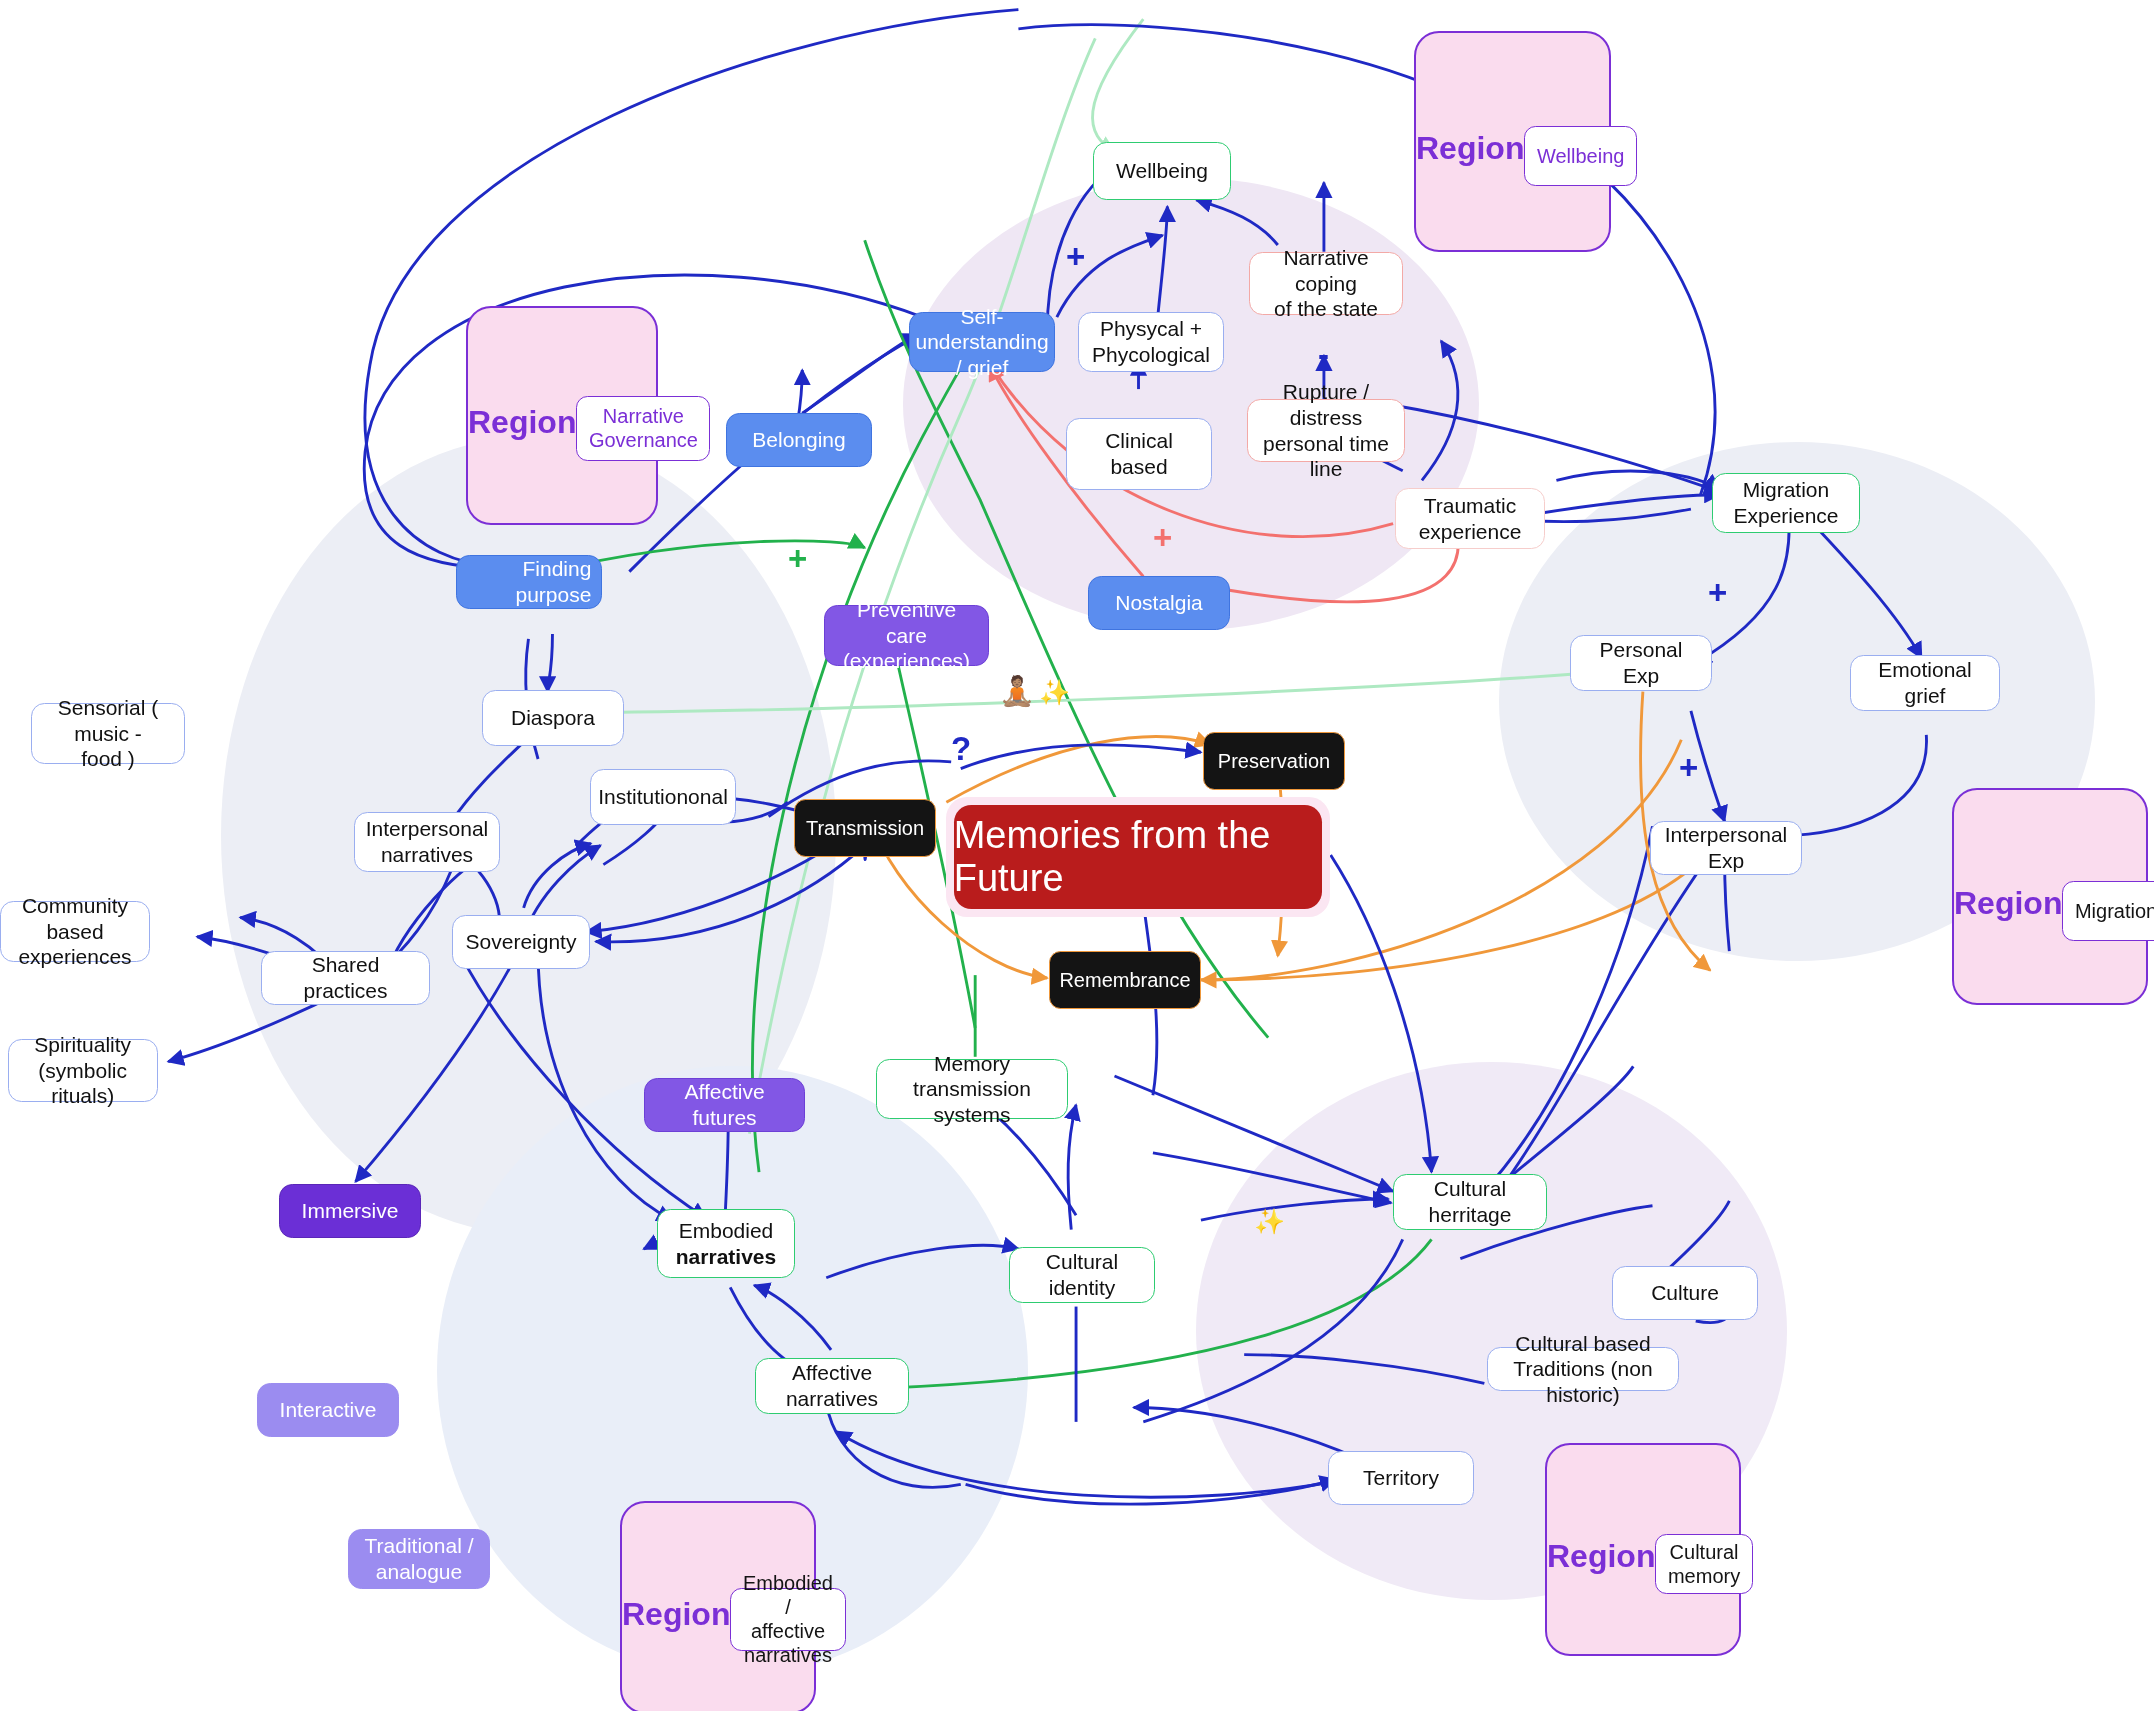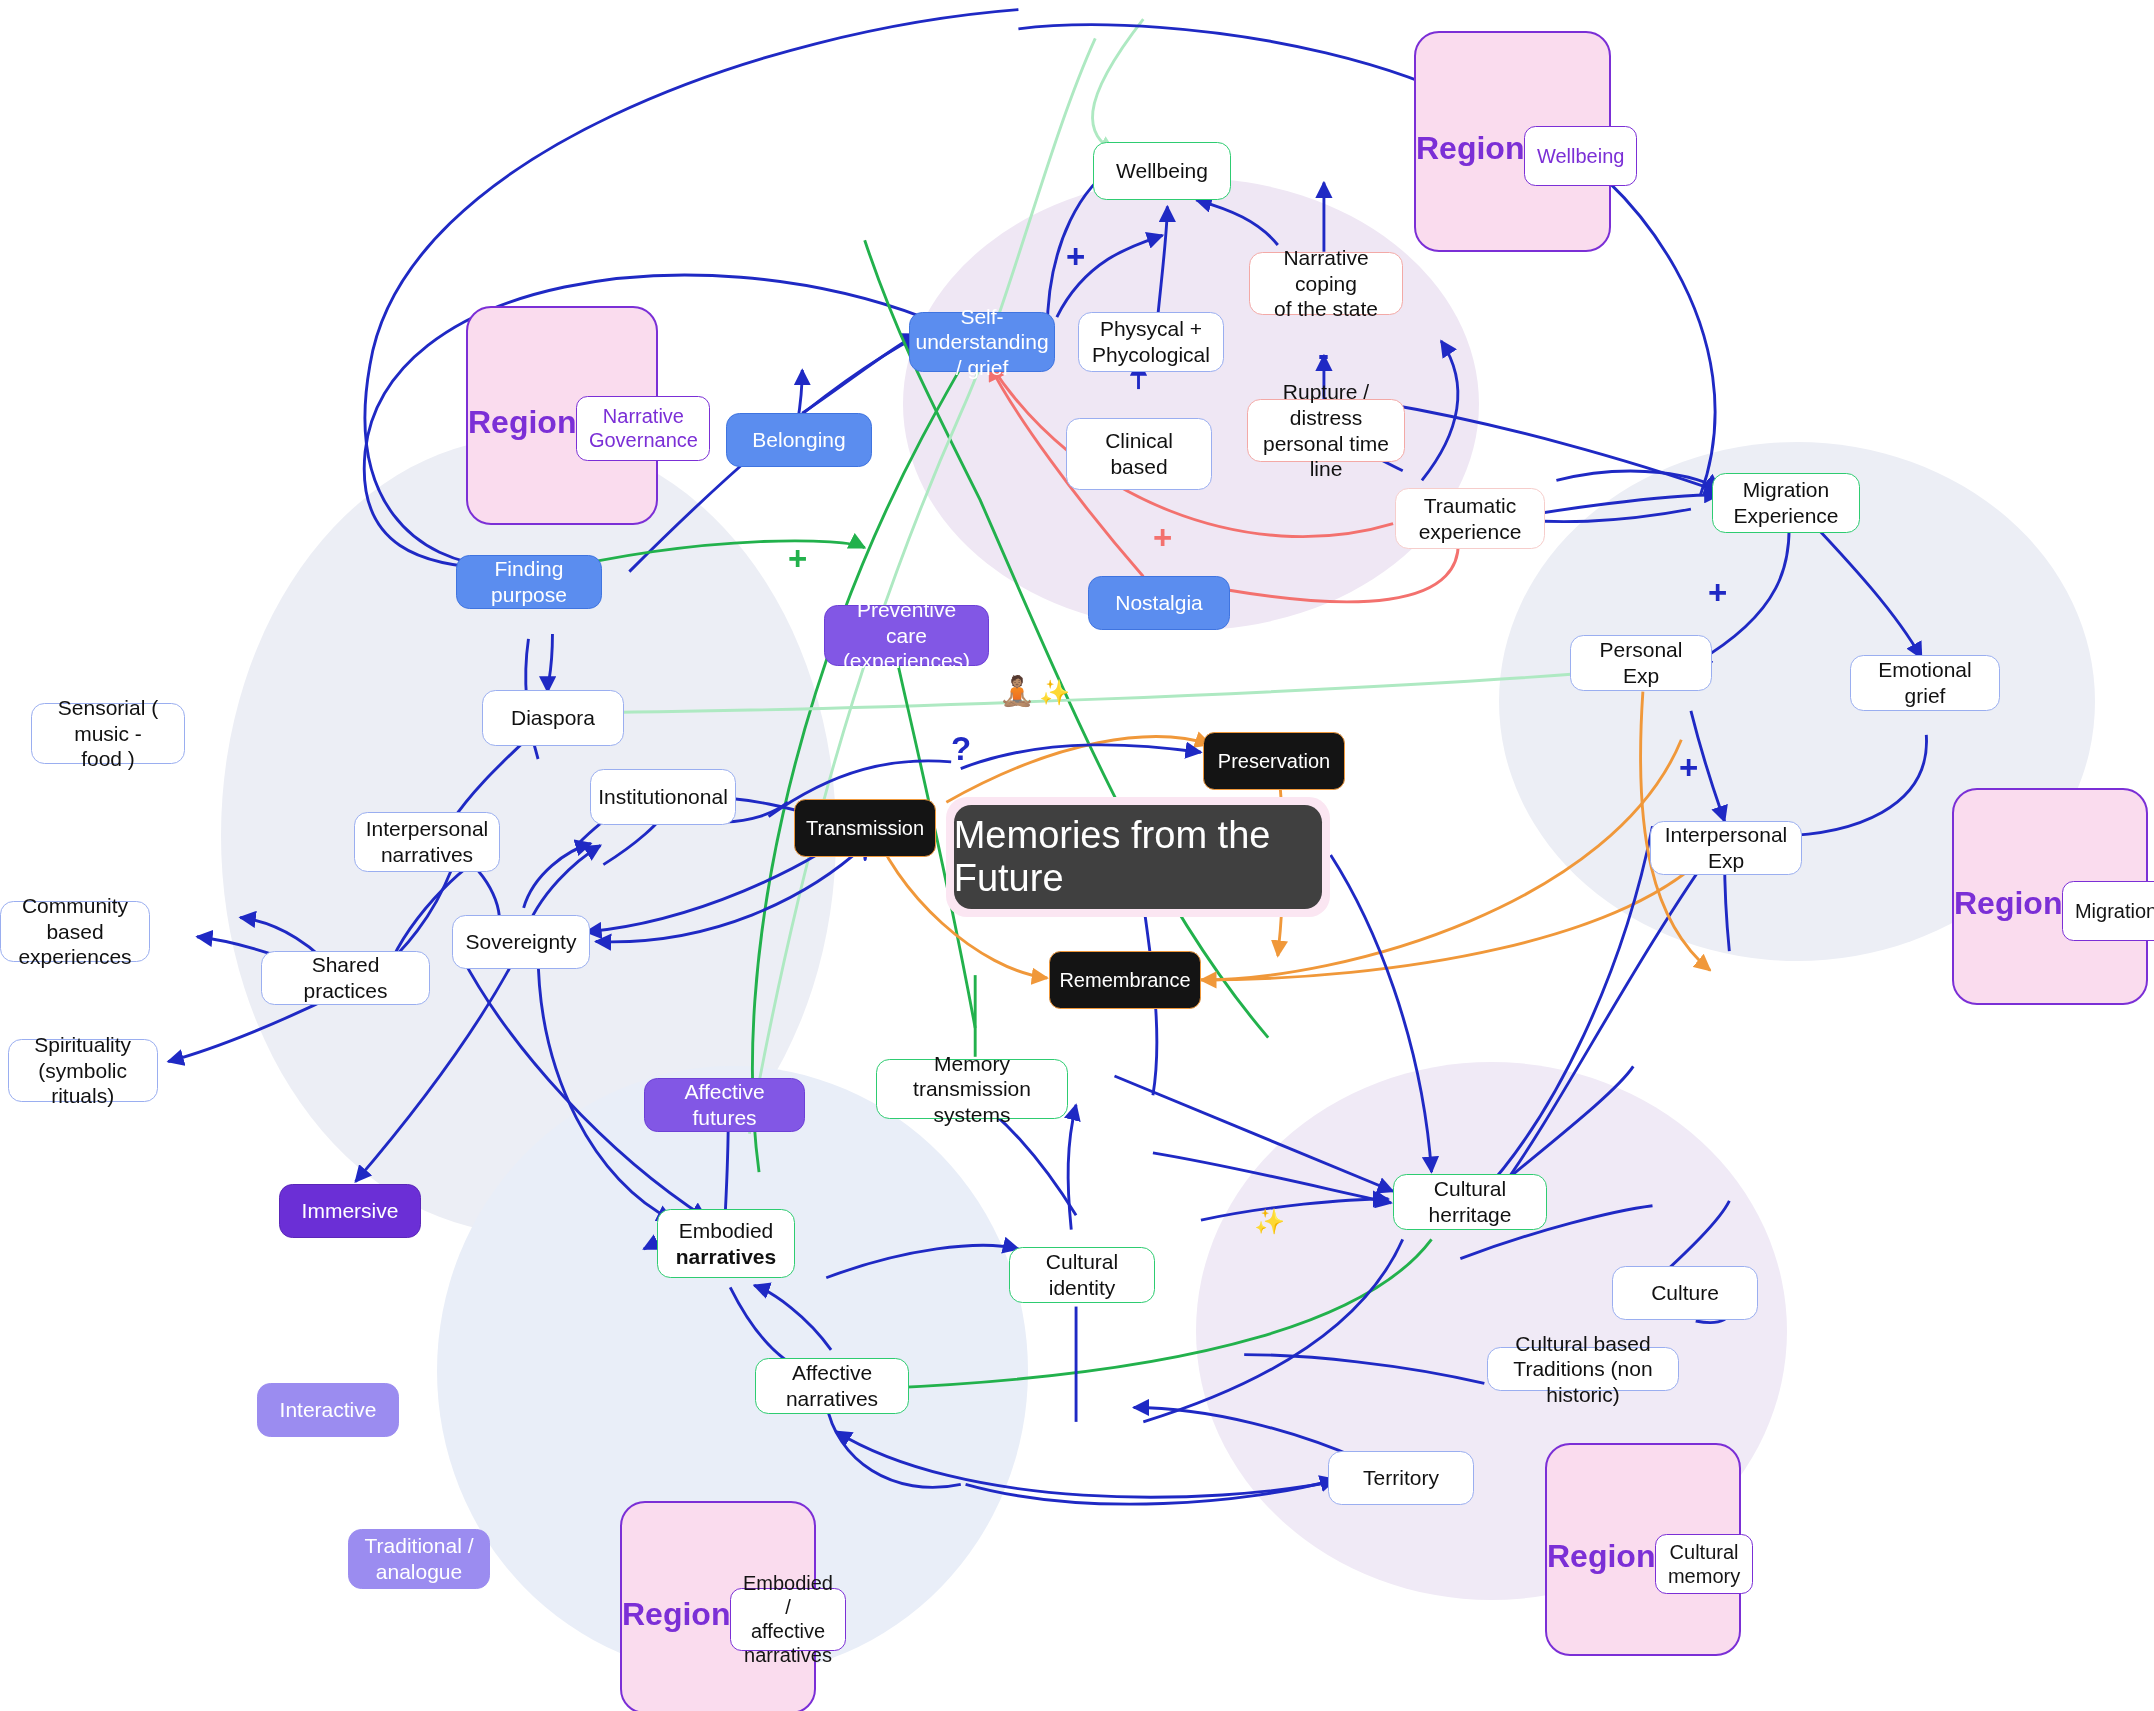--- a/index.html
+++ b/index.html
@@ -99,21 +99,21 @@
     border-radius: 21px;
     background: #fbe6f2;
     padding: 7.7px;
     box-sizing: border-box;
   }
   #hero {
     width: 100%;
     height: 100%;
     box-sizing: border-box;
     border-radius: 17.3px;
-    background: #404040;
+    background: #b91c1c;
     color: #ffffff;
     display: flex;
     align-items: center;
     justify-content: center;
     font-size: 38px;
   }
 
   
   .region {
     position: absolute;
@@ -339,21 +339,21 @@
     <span style="white-space:pre-line">Traumatic
 experience</span>
   </div>
   <div class="node blue-fill" style="left:1088px; top:576px; width:142px; height:54px;">
     <span>Nostalgia</span>
   </div>
   <div class="node blue-fill" style="left:726px; top:413px; width:146px; height:54px;">
     <span>Belonging</span>
   </div>
 
-  <div class="node blue-fill" style="left:456px; top:555px; width:146px; height:54px;">
+  <div class="node blue-fill" style="left:456px; top:555px; width:146px; height:54px;text-align:right;">
     <span>Finding purpose</span>
   </div>
   <div class="node violet-fill" style="left:824px; top:605px; width:165px; height:61px;">
     <span style="white-space:pre-line">Preventive care
 (experiences)</span>
   </div>
   <div class="node" style="left:482px; top:690px; width:142px; height:56px;">
     <span>Diaspora</span>
   </div>
   <div class="node" style="left:590px; top:769px; width:146px; height:56px;">

